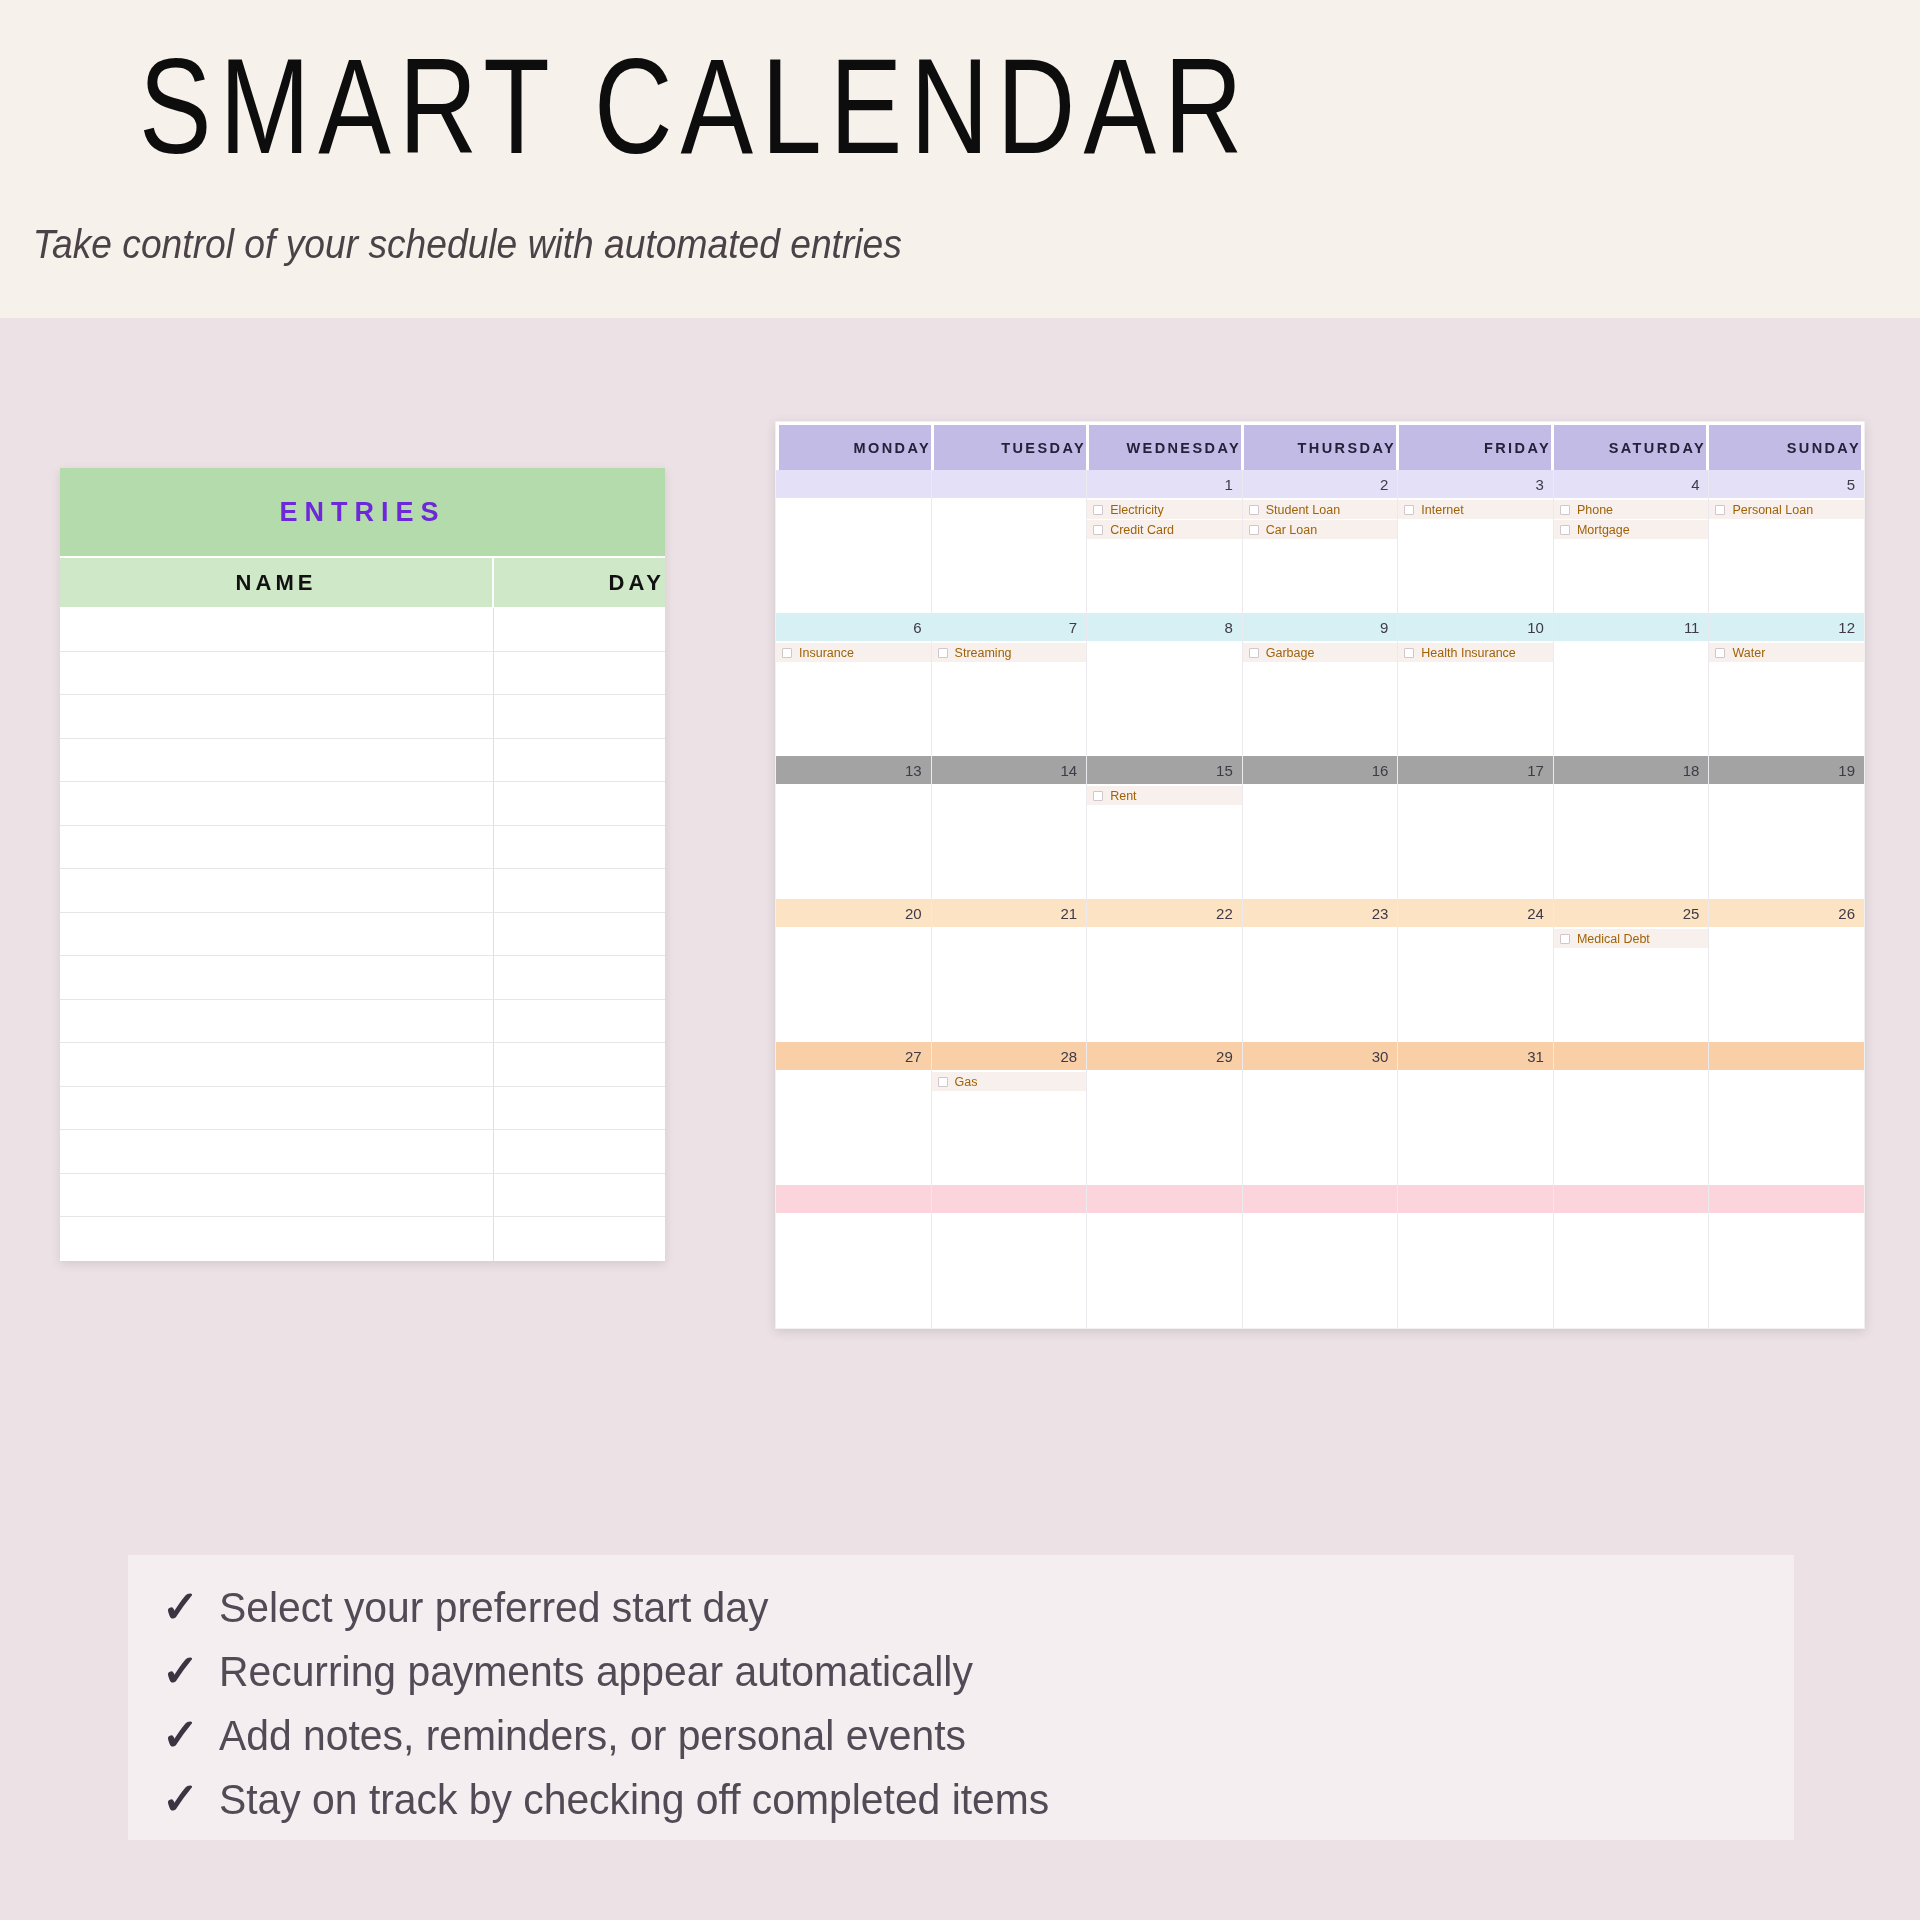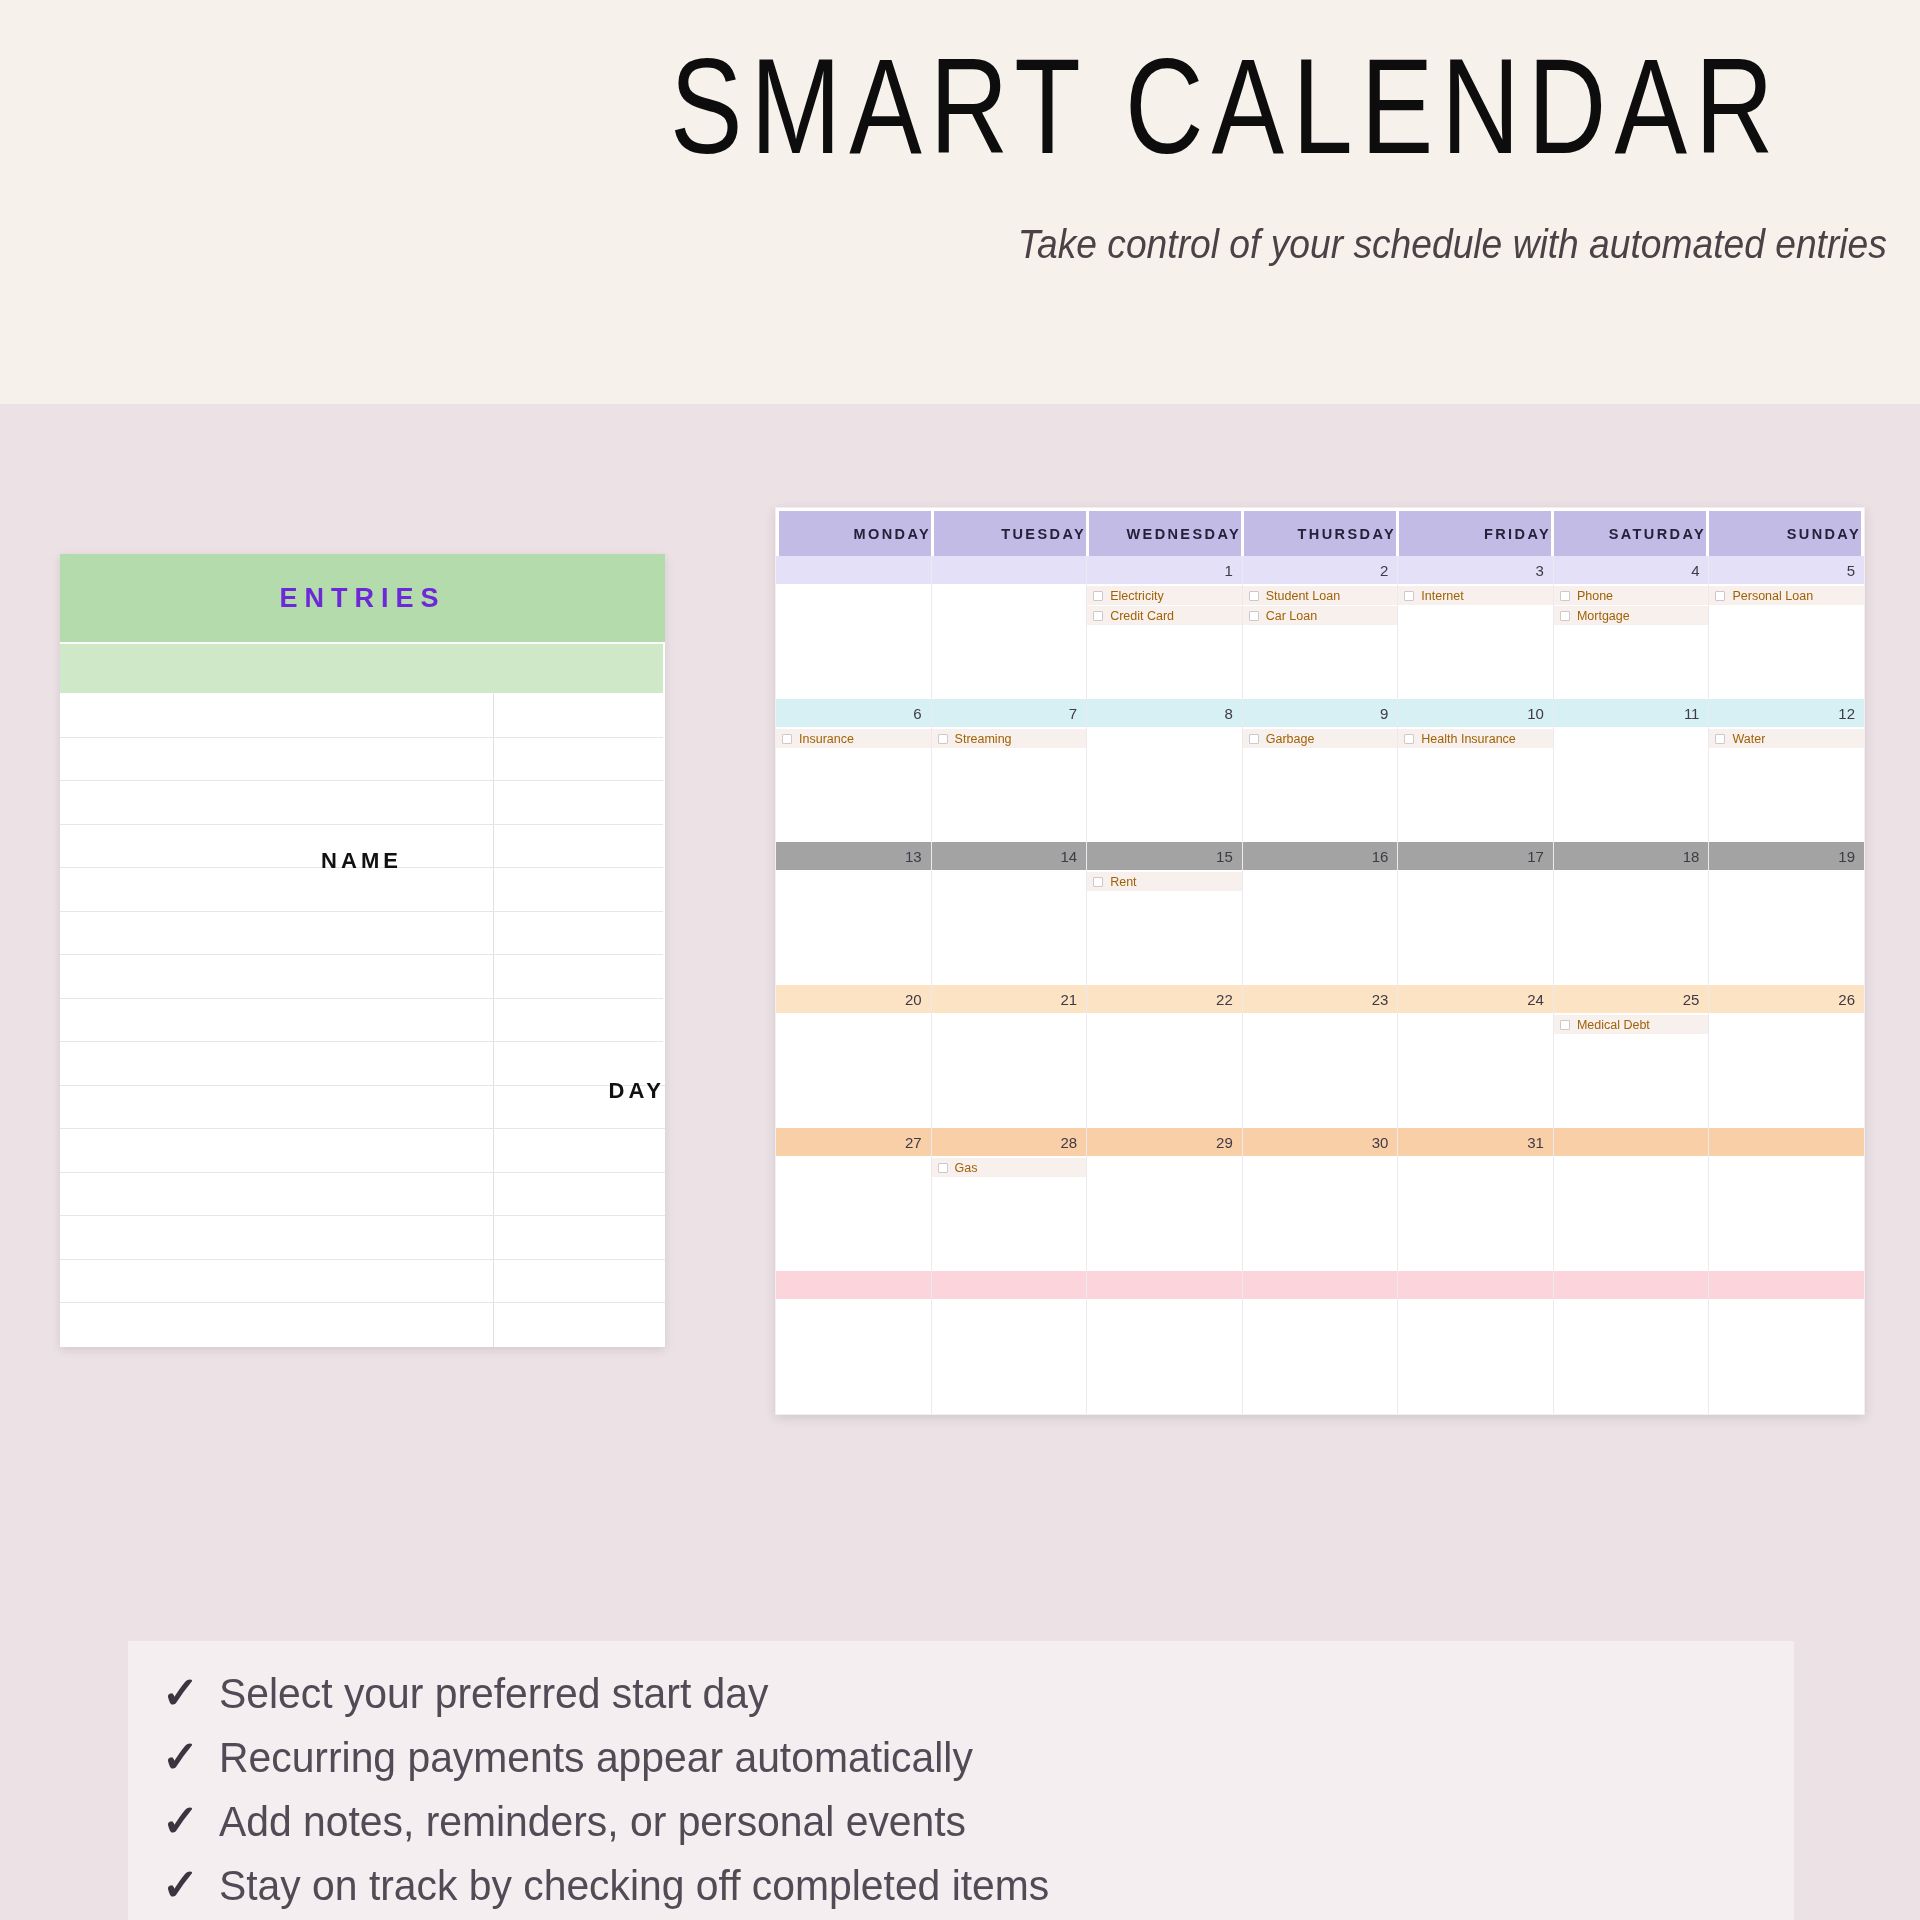--- a/index.html
+++ b/index.html
@@ -11,25 +11,25 @@
 
   body {
     font-family: "Liberation Sans", sans-serif;
     background: #ece2e6;
     overflow: hidden;
   }
 
   
   .header {
     width: 1920px;
-    height: 404px;
+    height: 318px;
     background: #f7f1ec;
     display: flex;
     flex-direction: column;
-    align-items: flex-end;
+    align-items: flex-start;
     justify-content: flex-start;
     padding-top: 38px;
   }
   .title {
     font-family: "Liberation Sans", sans-serif;
     font-size: 136px;
     line-height: 1.0;
     font-weight: 400;
     letter-spacing: 10px;
     color: #0d0d0d;
@@ -77,21 +77,20 @@
     font-size: 27px;
     font-weight: 700;
     letter-spacing: 7px;
     color: #6d28d9;
   }
   .entries-head {
     display: flex;
     height: 50px;
     background: #cfe8c7;
     border-bottom: 1px solid #ffffff;
-    flex-direction: column;
   }
   .entries-head .col-name {
     flex: 0 0 434px;
     display: flex; align-items: center; justify-content: center;
     border-right: 2px solid #ffffff;
   }
   .entries-head .col-day {
     flex: 1;
     display: flex; align-items: center; justify-content: flex-end;
   }

